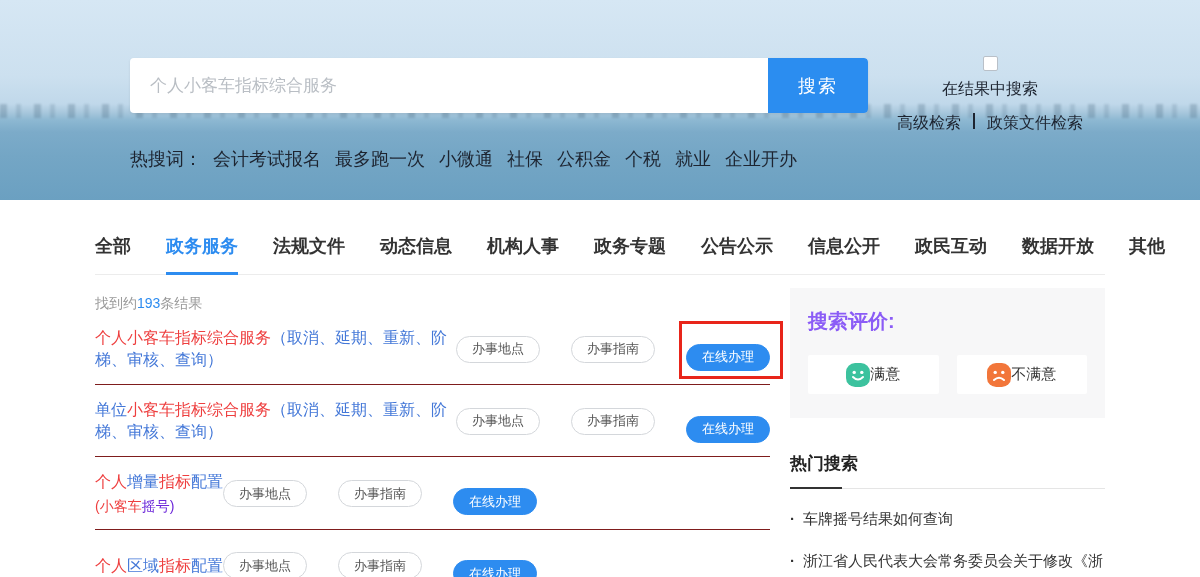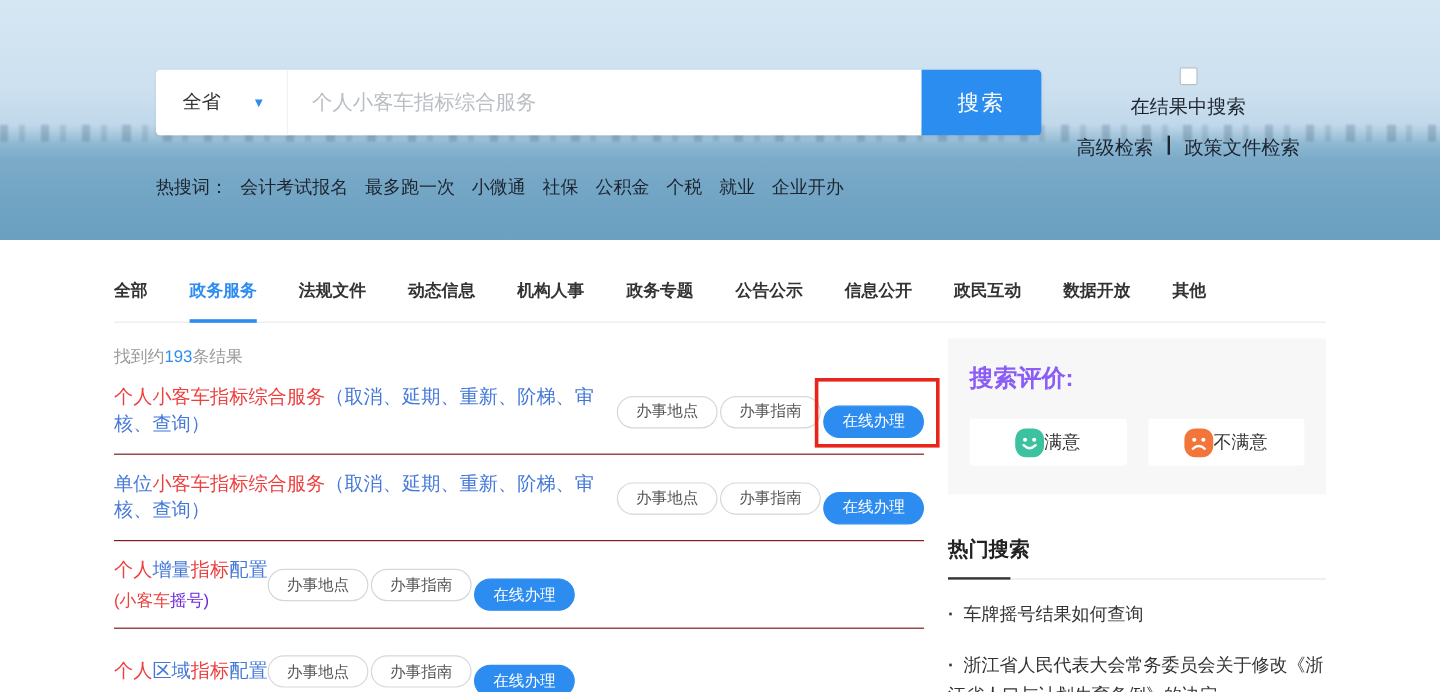--- a/index.html
+++ b/index.html
@@ -24,48 +24,48 @@
   .search-input::placeholder { color:#b9bec4; }
   .search-btn { width:100px; border:none; background:#2b8df0; color:#fff; font-size:18px;
     cursor:pointer; border-radius:0 4px 4px 0; letter-spacing:2px; }
   .search-side { position:absolute; left:897px; top:56px; font-size:16px; color:#1d2430; }
   .chk-row { display:flex; align-items:center; gap:8px; cursor:pointer;flex-direction:column; }
   .checkbox { width:15px; height:15px; background:#fff; border:1px solid #b9c0c8;
     border-radius:2px; display:inline-block; }
   .adv-row { margin-top:13px; display:flex; gap:12px; font-size:16px; }
   .adv-row a { color:#1d2430; text-decoration:none; cursor:pointer; }
   .vbar { width:2px; height:16px; background:#1d2430; display:inline-block; }
-  .hotwords { position:absolute; left:130px; top:147px; font-size:15px; color:#1d2430; }
+  .hotwords { position:absolute; left:130px; top:147px; font-size:18px; color:#1d2430; }
   .hotwords span { margin-right:14px; cursor:pointer; }
   .hotwords .hw-label { margin-right:6px; cursor:default; }
 
   
   .content { width:1010px; margin:0 auto; }
   .tabs { display:flex; gap:35px; padding-top:34px; border-bottom:1px solid #ececec; }
-  .tab { font-size:14px; font-weight:bold; color:#333; padding-bottom:16px; cursor:pointer;
+  .tab { font-size:18px; font-weight:bold; color:#333; padding-bottom:16px; cursor:pointer;
     position:relative; white-space:nowrap; }
   .tab.active { color:#2d8cf0; }
   .tab.active::after { content:""; position:absolute; left:0; right:0; bottom:-1px;
     height:3px; background:#2d8cf0; }
 
   .columns { display:flex; align-items:flex-start; }
   .left-col { width:675px; }
   .right-col { width:315px; margin-left:20px; }
 
   .result-count { margin-top:20px; font-size:14px; color:#999; }
   .result-count .blue { color:#2d8cf0; }
 
   .result-row { display:flex; align-items:center; 
     padding:14px 0 13px; border-bottom:1px solid #7f1d1d; }
   .row-text { font-size:16px; line-height:22px; max-width:430px; }
   .part-red { color:#ee3f3f; }
   .part-blue { color:#4478d8; }
   .part-gray { color:#6d28d9; }
   .row-sub { font-size:14px; margin-top:5px; }
-  .row-actions { display:flex; align-items:center; gap:2px; flex-shrink:0; }
+  .row-actions { display:flex; align-items:center; gap:31px; flex-shrink:0; }
   .pill { height:27px; padding:0 15px; border-radius:14px; font-size:13px; cursor:pointer;
     display:flex; align-items:center; background:#fff; border:1px solid #d4d7db; color:#555; }
   .pill.primary { background:#2d8cf0; border-color:#2d8cf0; color:#fff;margin-top:16px; }
   .annot-wrap { position:relative; }
   .annot-wrap .red-box { position:absolute; left:-7px; top:-7px; right:-13px; bottom:-8px;
     border:3px solid #e8251a; pointer-events:none; }
 
   
   .eval-panel { margin-top:13px; background:#f7f7f8; padding:20px 18px 24px; }
   .eval-title { font-size:20px; font-weight:bold; color:#8b5cf6; }
@@ -86,24 +86,20 @@
   .hs-list li { font-size:15px; color:#333; line-height:25px; margin-top:17px; cursor:pointer; }
   .hs-list li::before { content:"·"; font-weight:bold; margin-right:8px; color:#333; }
 </style>
 </head>
 <body>
 
 <div class="banner">
   <div class="skyline"></div>
 
   <div class="search-bar">
-    <div class="region-select">
-      <span>全省</span>
-      <span class="caret">▼</span>
-    </div>
     <input class="search-input" type="text" placeholder="个人小客车指标综合服务" style="">
     <button class="search-btn">搜索</button>
   </div>
 
   <div class="search-side">
     <label class="chk-row">
       <span class="checkbox"></span>
       <span>在结果中搜索</span>
     </label>
     <div class="adv-row">

